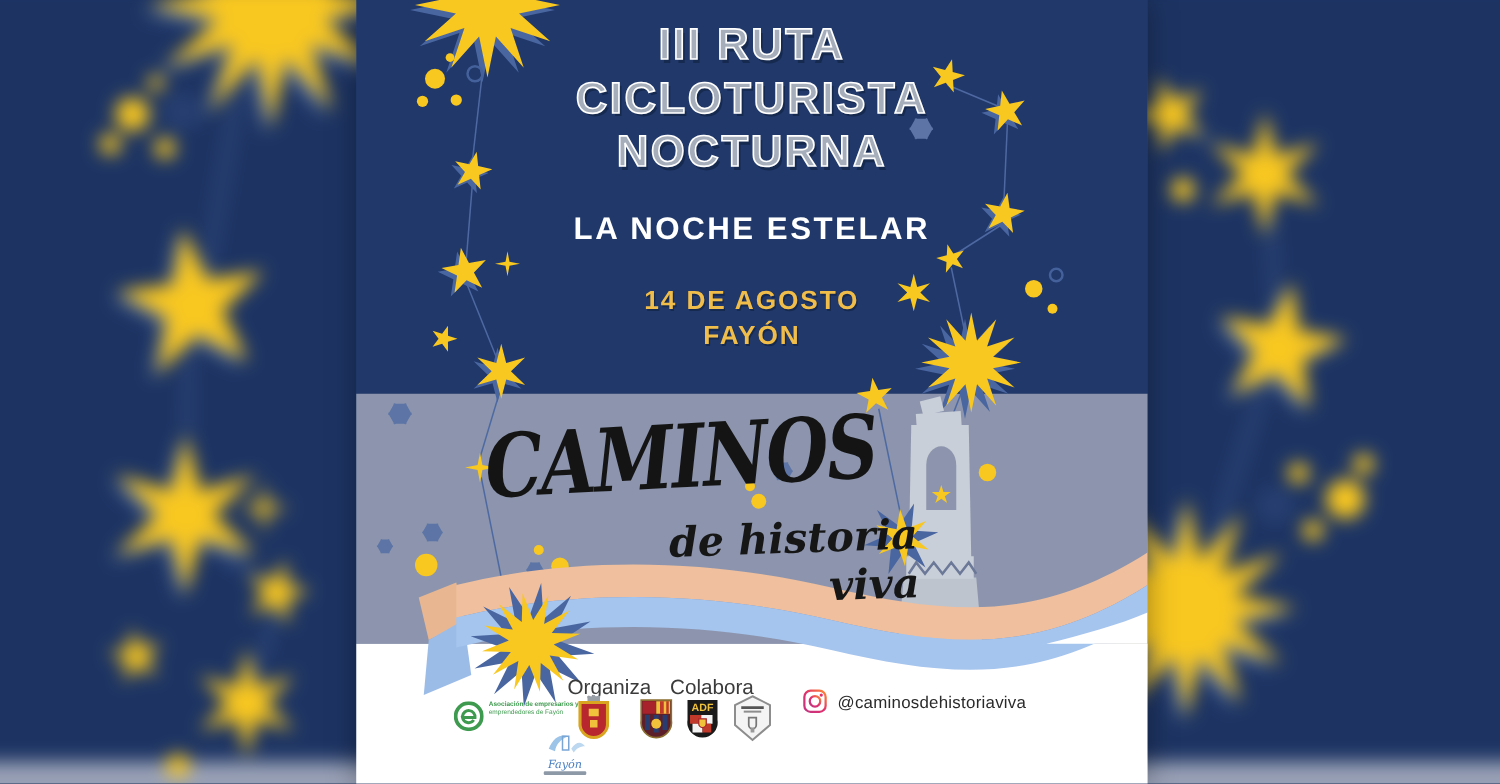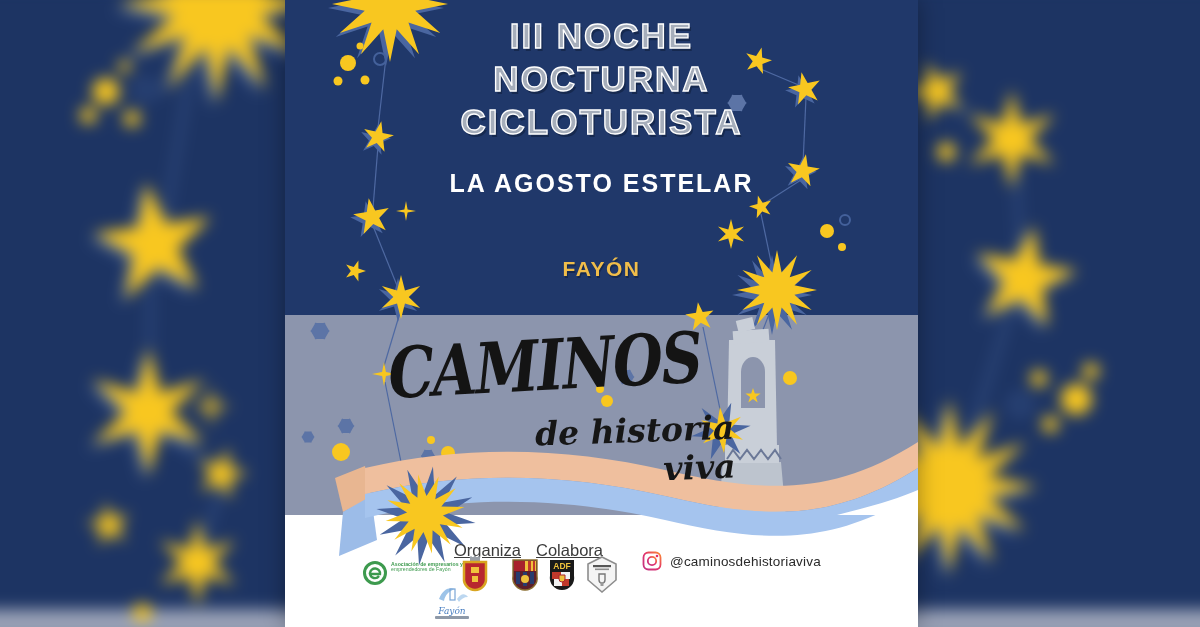--- a/index.html
+++ b/index.html
@@ -16,21 +16,21 @@
   .txt{position:absolute;z-index:3;}
 
   .title{top:14px;left:0;width:100%;text-align:center;font-weight:800;font-size:35px;line-height:43px;letter-spacing:2px;color:#a6aebb;-webkit-text-stroke:1.3px #ffffff;text-shadow:2px 3px 0 #16294f;}
   .subtitle{top:169px;left:0;width:100%;text-align:center;font-weight:800;font-size:25px;letter-spacing:2px;color:#ffffff;}
   .dateline{left:0;width:100%;text-align:center;font-weight:800;font-size:21px;letter-spacing:1.5px;color:#f0bd4a;text-shadow:1px 2px 0 #16294f;}
   .date{top:229px;} .place{top:257px;}
 
   .brand{top:326px;left:78px;width:280px;text-align:center;font-family:"DejaVu Serif",serif;font-style:italic;font-weight:700;font-size:70px;color:#141414;transform:rotate(-3deg) scaleX(.82);transform-origin:center;letter-spacing:-2px;}
   .brand-sub{top:412px;left:200px;width:250px;text-align:right;font-family:"DejaVu Serif",serif;font-style:italic;font-weight:700;font-size:33px;color:#161616;transform:rotate(-2deg);}
 
-  .heading{font-size:16.5px;color:#3b3b3b;font-weight:500;text-decoration:underline;}
+  .heading{font-size:16.5px;color:#3b3b3b;font-weight:500;}
   .org-label{top:541px;left:140px;width:125px;text-align:center;}
   .colab-label{top:541px;left:238px;width:80px;text-align:right;}
 
   .assoc{top:561px;left:78px;display:flex;gap:4px;align-items:flex-start;}
   .assoc-text{font-size:10px;line-height:11px;color:#3d9a4e;white-space:nowrap;transform:scale(.52);transform-origin:left top;font-weight:700;}
   .assoc-text .l2{font-weight:400;}
   .logo{position:absolute;z-index:3;}
   .crest1{top:556px;left:176px;}
   .turismo{top:585px;left:142px;width:50px;text-align:center;}
   .turismo .t-name{font-family:"DejaVu Serif",serif;font-style:italic;font-size:9px;color:#4a7fc1;line-height:8px;}
@@ -197,25 +197,26 @@
         <path d="M633,490 C610,500 580,508 552,515 L633,515 Z" fill="#ffffff"></path>
       </g>
 
       <g>
         <use href="#pburst12" transform="translate(141 516) scale(50) rotate(8)" fill="#4a66a0"></use>
         <use href="#pburst12" transform="translate(140 514) scale(40) rotate(-10)" fill="#f8c720"></use>
       </g>
     </svg>
 
     <div class="txt title">
-      <span style="display:block">III NOCHE</span>
+      <span style="display:block">III RUTA</span>
+      <span style="display:block">CICLOTURISTA</span>
       <span style="display:block">NOCTURNA</span>
-      <span style="display:block">CICLOTURISTA</span>
-    </div>
-    <div class="txt subtitle">LA AGOSTO ESTELAR</div>
+    </div>
+    <div class="txt subtitle">LA NOCHE ESTELAR</div>
+    <div class="txt dateline date">14 DE AGOSTO</div>
     <div class="txt dateline place">FAYÓN</div>
     <div class="txt brand">CAMINOS</div>
     <div class="txt brand-sub">de historia viva</div>
 
     <div class="txt heading org-label">Organiza</div>
     <div class="txt heading colab-label">Colabora</div>
 
     <div class="txt assoc">
       <svg width="24" height="24" viewBox="0 0 24 24">
         <circle cx="12" cy="12" r="10.5" fill="none" stroke="#3d9a4e" stroke-width="3"></circle>

